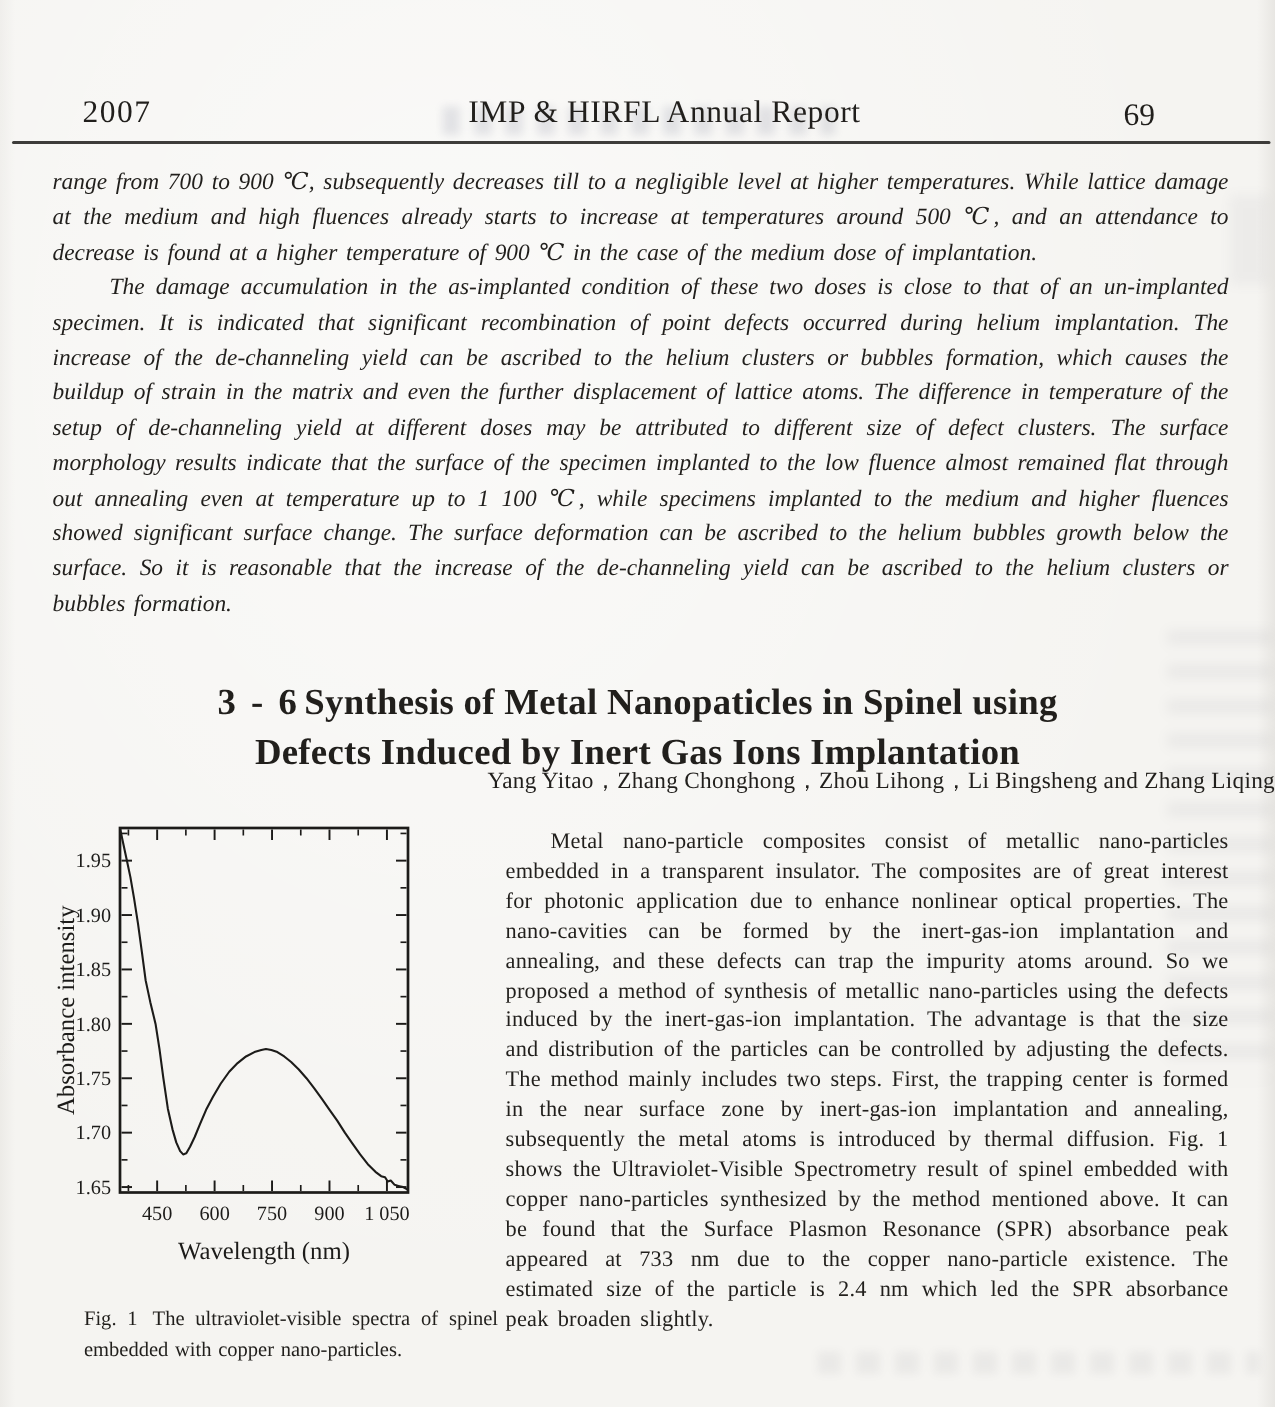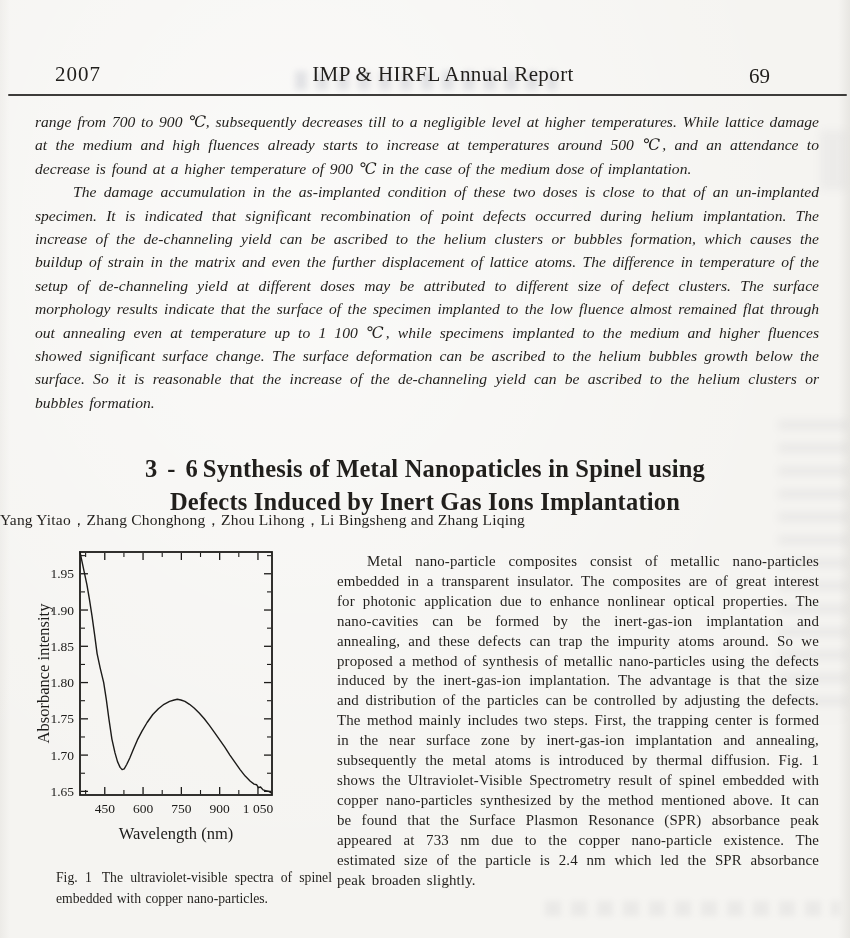--- a/index.html
+++ b/index.html
@@ -23,21 +23,21 @@
   
   .bodytext{position:absolute;left:35px;top:110px;width:784px;
             font-size:15.6px;line-height:23.4px;text-align:justify;
             word-spacing:1.8px;font-style:italic;}
   .bodytext p{margin:0;}
   .par-indent{text-indent:38px;}
   
   .sec-title{position:absolute;left:0;top:437px;width:100%;text-align:center;
              font-weight:bold;font-size:24.5px;line-height:32.5px;letter-spacing:.2px;}
   .sec-num{margin-right:3px;letter-spacing:2px;}
-  .authors{position:absolute;left:0;top:510px;width:100%;text-align:left;
+  .authors{position:absolute;left:0;top:510px;width:100%;text-align:right;
            font-size:15.5px;letter-spacing:.2px;}
   
   .cols{position:absolute;left:35px;top:545px;width:784px;display:flex;}
   .left-col{width:302px;flex:0 0 302px;margin:0;padding:0;}
   .right-col{flex:1;font-size:14.9px;line-height:19.9px;text-align:justify;
              text-indent:30px;word-spacing:2.2px;letter-spacing:.15px;padding-top:7px;}
   
   figure{margin:0;}
   #chart{margin-left:1px;margin-top:1px;}
   svg text{font-family:"Liberation Serif","DejaVu Serif",serif;fill:#1c1b19;}

